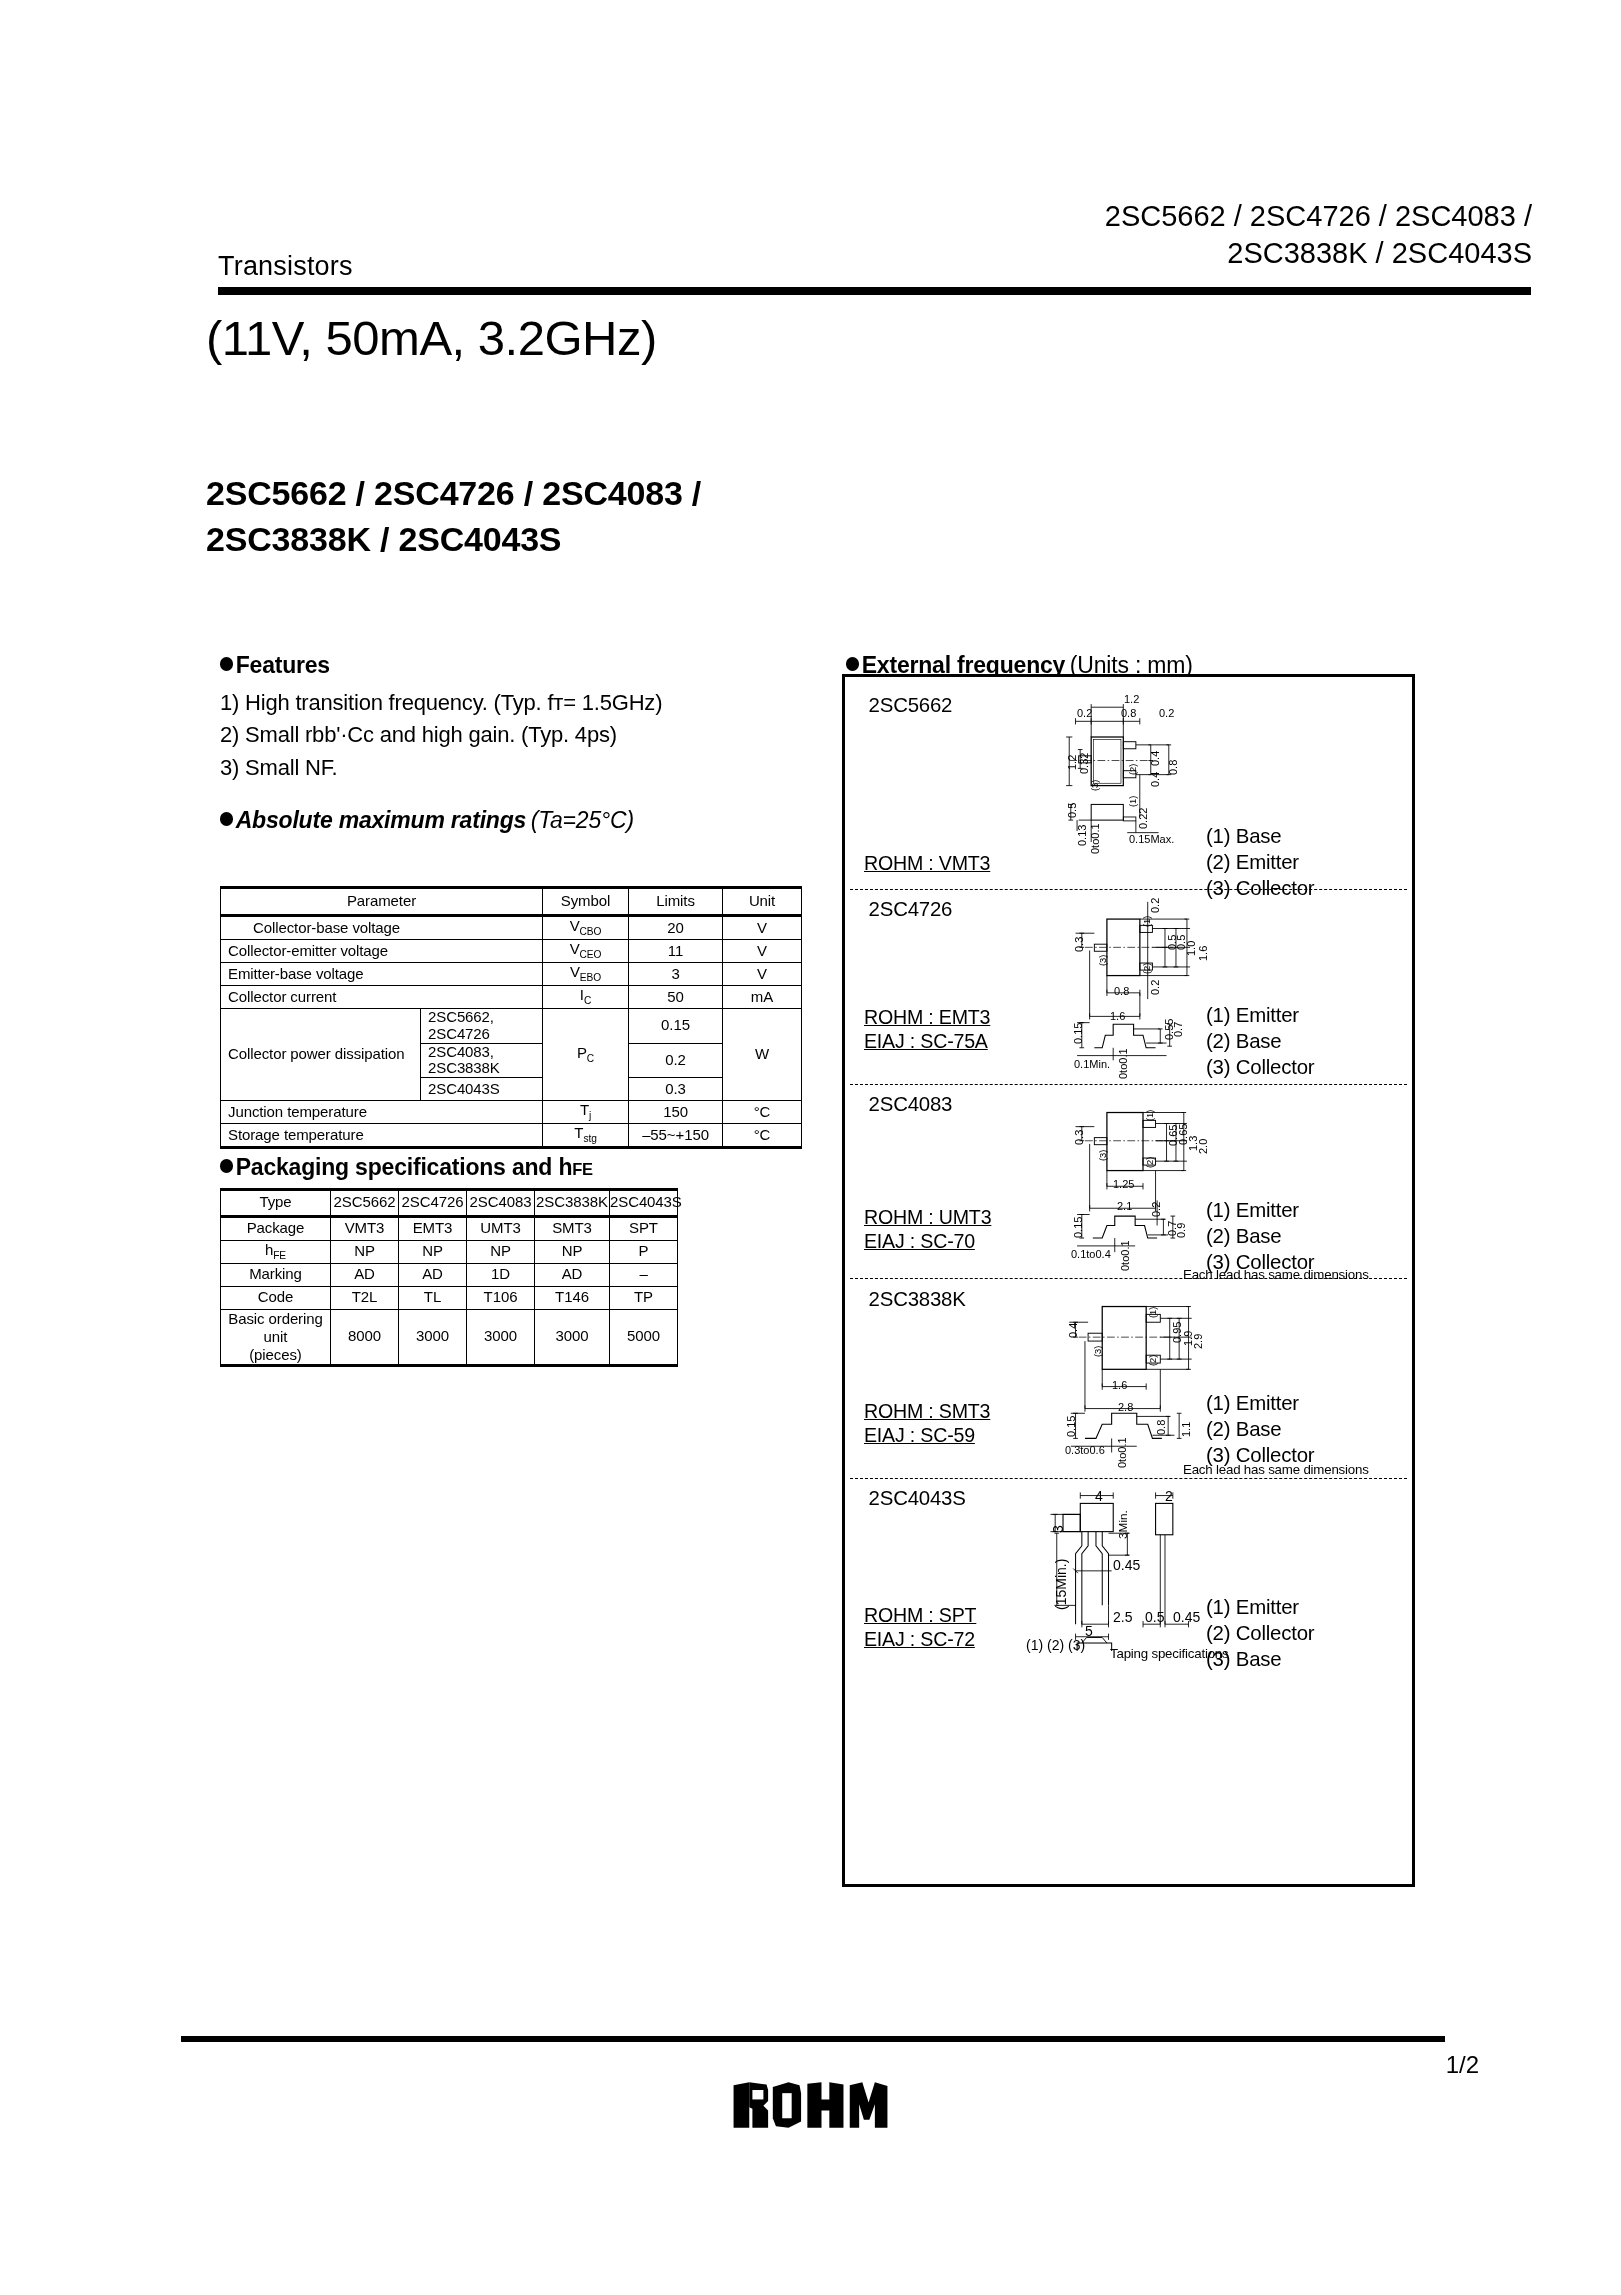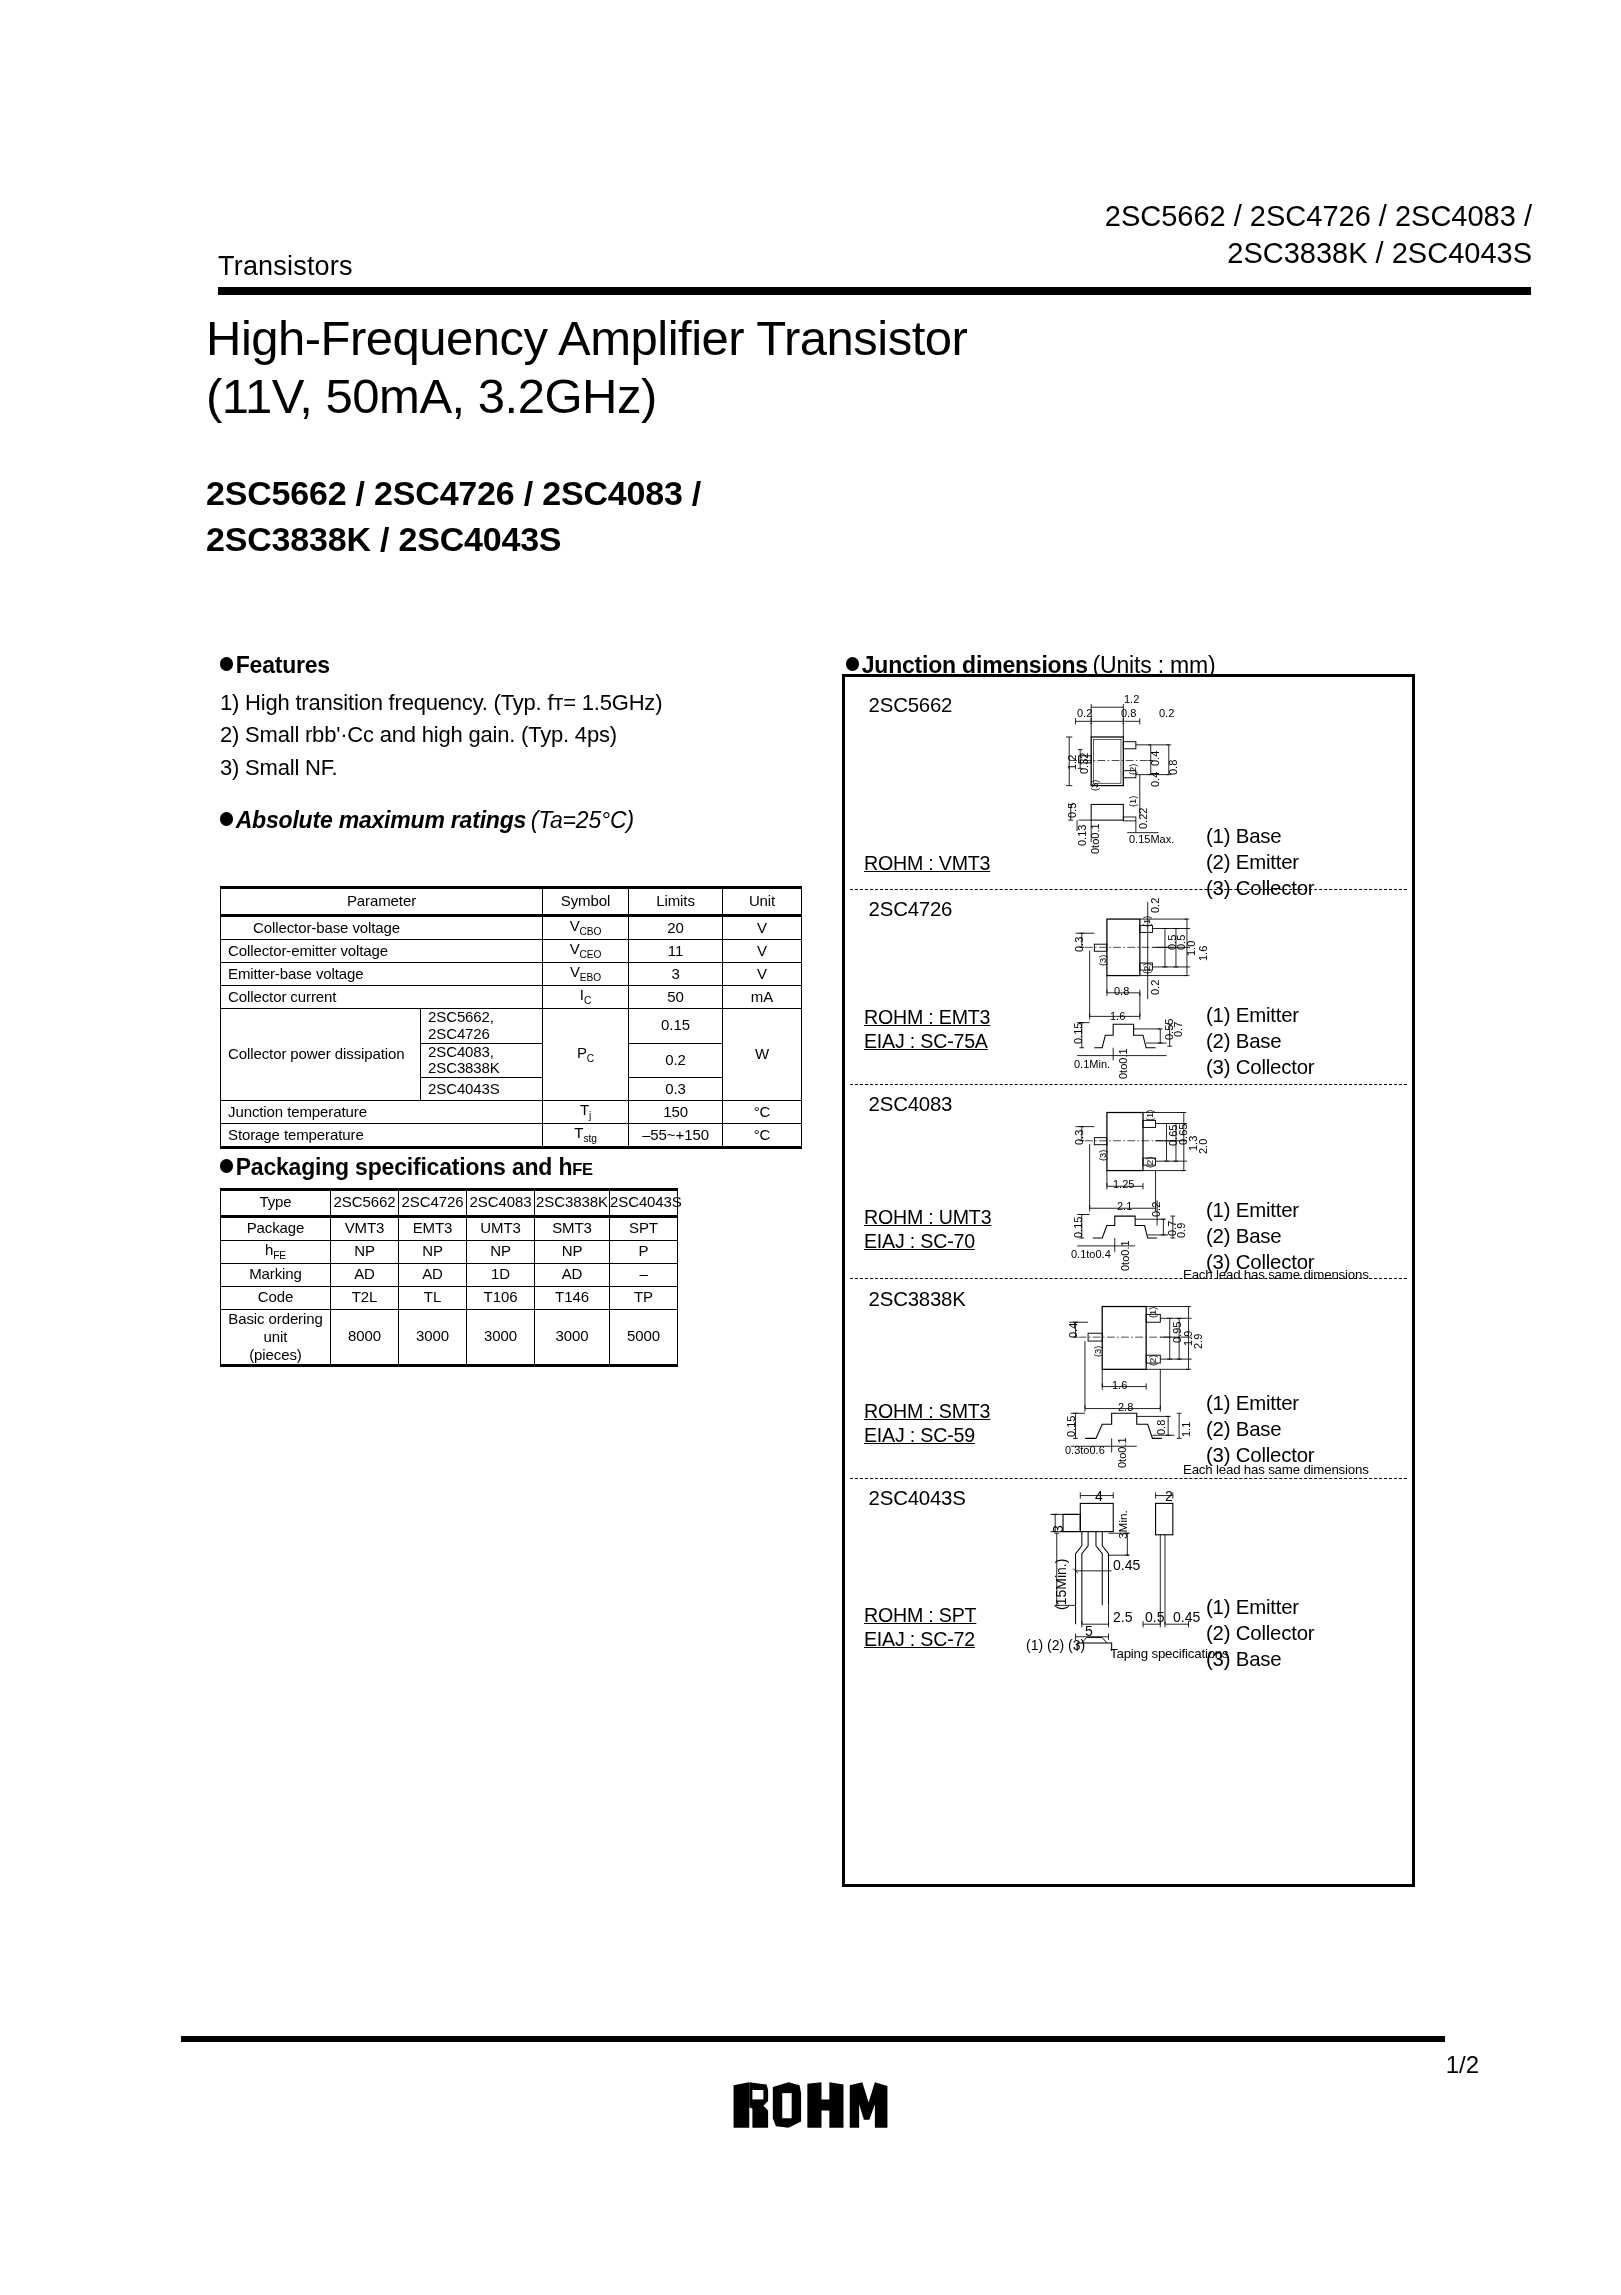--- a/index.html
+++ b/index.html
@@ -69,21 +69,20 @@
 <div class="pg">
 
   <div class="abs" id="hdr-trans">Transistors</div>
   <div class="abs" id="hdr-parts">
     <div>2SC5662 / 2SC4726 / 2SC4083 /</div>
     <div>2SC3838K / 2SC4043S</div>
   </div>
   <div class="abs" id="hdr-rule"></div>
 
   <div class="abs" id="title1">
-    <div>High-Frequency Amplifier Transistor</div>
     <div>(11V, 50mA, 3.2GHz)</div>
   </div>
   <div class="abs" id="title2">
     <div>2SC5662 / 2SC4726 / 2SC4083 /</div>
     <div>2SC3838K / 2SC4043S</div>
   </div>
 
   <div class="abs bullethead" id="feat">
     <span class="dot"></span><span class="b">Features</span>
   </div>
@@ -236,21 +235,21 @@
       <td class="thick-bot">3000</td>
       <td class="thick-bot">3000</td>
       <td class="thick-bot">3000</td>
       <td class="thick-bot">5000</td>
     </tr>
   </tbody>
       </table>
   </div>
 
   <div class="abs bullethead" id="ext-head">
-    <span class="dot"></span><span class="b">Junction dimensions</span><span class="n" style="margin-left:4.7px;">(Units : mm)</span>
+    <span class="dot"></span><span class="b">External frequency</span><span class="n" style="margin-left:4.7px;">(Units : mm)</span>
   </div>
 
   <div class="abs" id="extbox">
 
     <div class="pkgname" style="left:23.6px;top:17.3px;">2SC5662</div>
     <div class="rohmlab" style="left:19px;top:174px;">ROHM : VMT3</div>
     <div class="pinlist" style="left:361px;top:146px;">
       <div>(1) Base</div>
       <div>(2) Emitter</div>
       <div>(3) Collector</div>

